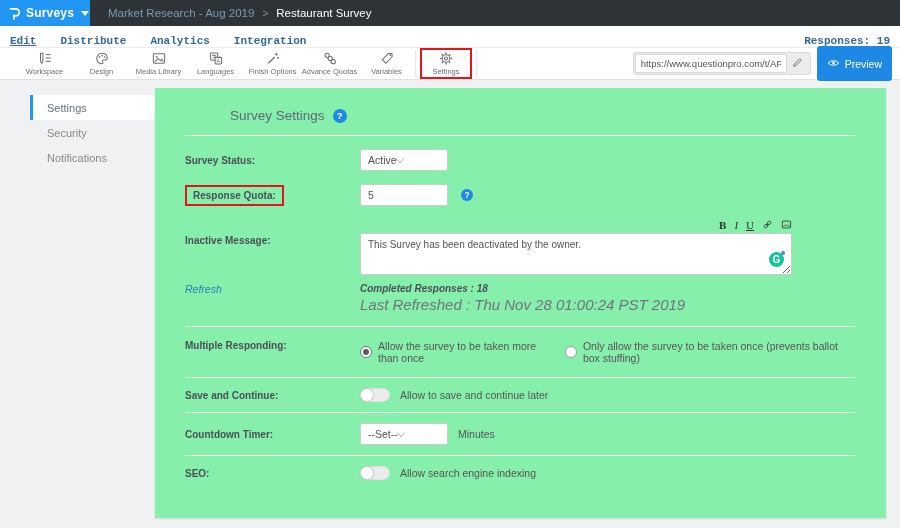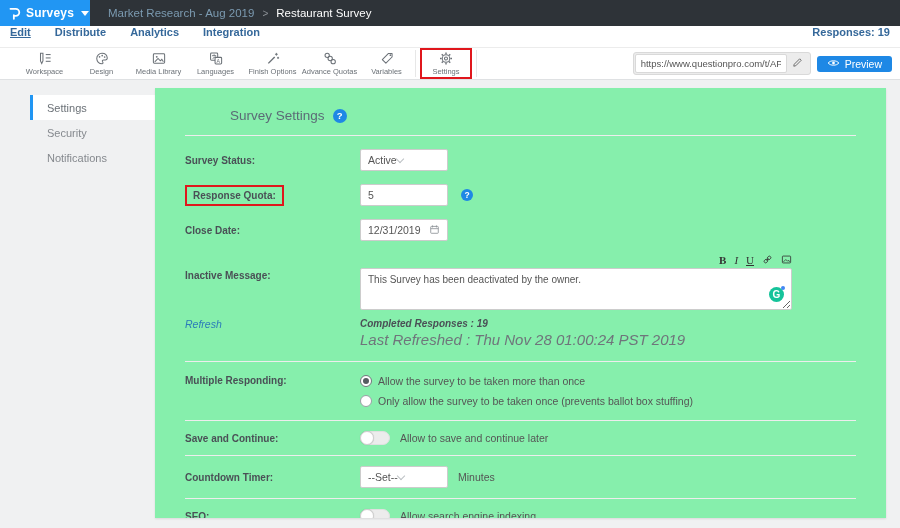--- a/index.html
+++ b/index.html
@@ -14,37 +14,37 @@
   .logo-caret { width:0; height:0; border-left:4px solid transparent; border-right:4px solid transparent; border-top:5px solid #fff; margin-left:2px; }
   .breadcrumb { margin-left:18px; font-size:11.5px; display:flex; align-items:center; gap:8px; }
   .crumb-parent { color:#7b9ab0; text-decoration:none; cursor:pointer; }
   .crumb-sep { color:#8b9096; font-size:10px; }
   .crumb-current { color:#fdfdfd; }
   .topbar-right { margin-left:auto; margin-right:7px; display:flex; align-items:center; gap:6px;margin-top:44px; }
   .circle-btn { width:19px; height:19px; border-radius:50%; border:1.5px solid #f2f2f2; background:transparent; color:#fff; font-size:10px; font-weight:700; display:flex; align-items:center; justify-content:center; cursor:pointer; font-family:"Liberation Sans",sans-serif; }
   .upgrade { background:#ff9800; border:none; color:#fff; font-size:10px; font-weight:700; height:19px; padding:0 15px; border-radius:10px; cursor:pointer; font-family:"Liberation Sans",sans-serif; }
 
   
-  .mainnav { height:22px; background:#fff; display:flex; align-items:flex-start; padding:0 10px; border-bottom:1px solid #ececec; flex:none; }
+  .mainnav { height:22px; background:#fff; display:flex; align-items:flex-end; padding:0 10px; border-bottom:1px solid #ececec; flex:none;font-family:Liberation Mono, monospace; }
   .mainnav a { font-size:11px; font-weight:700; color:#35689a; text-decoration:none; margin-right:24px; cursor:pointer; }
   .mainnav a.active { text-decoration:underline; }
   .responses { margin-left:auto; font-size:11px; font-weight:700; color:#35689a; }
 
   
   .toolbar { height:32px; background:#fff; border-bottom:1px solid #dfe1e3; display:flex; align-items:stretch; padding-left:16px; flex:none; }
   .tool { width:57px; display:flex; flex-direction:column; align-items:center; justify-content:center; gap:1px; color:#6b7177; cursor:pointer; }
   .tool svg { display:block; }
   .tool .tlabel { font-size:7.5px; color:#6b7177; white-space:nowrap; }
   .tool-sep { width:1px; background:#e7e7e7; margin:2px 0; }
   .tool.settings-cell { border:2px solid #e0161c; width:52px; margin:0 4px; }
   .toolbar-spacer { flex:1; }
   .urlgroup { background:#ececec; border:1px solid #d9d9d9; border-radius:3px; height:23px; display:flex; align-items:center; align-self:center; padding:1px; margin-right:6px; }
   .urlgroup input { width:152px; height:19px; border:1px solid #d9d9d9; border-radius:2px; font-size:9.5px; color:#555; padding:0 5px; font-family:"Liberation Sans",sans-serif; background:#fff; }
   .url-edit { width:22px; height:19px; display:flex; align-items:center; justify-content:center; background:transparent; border:none; cursor:pointer; }
-  .preview-btn { background:#1e88e5; border:none; color:#fff; height:16px; align-self:center; border-radius:3px; padding:0 10px; font-size:10.5px; display:flex; align-items:center; gap:5px; margin-right:8px; cursor:pointer; font-family:"Liberation Sans",sans-serif; }
+  .preview-btn { background:#1e88e5; border:none; color:#fff; height:35px; align-self:center; border-radius:3px; padding:0 10px; font-size:10.5px; display:flex; align-items:center; gap:5px; margin-right:8px; cursor:pointer; font-family:"Liberation Sans",sans-serif; }
 
   
   .page { flex:1; display:flex; padding:8px 14px 10px 30px; overflow:hidden; }
   .sidebar { width:125px; flex:none; margin-top:7px; }
   .side-item { height:25px; display:flex; align-items:center; padding-left:17px; font-size:11px; color:#85898e; cursor:pointer; }
   .side-item.active { background:#fff; border-left:3px solid #2196f3; padding-left:14px; color:#6b7177; }
   .card { flex:1; background:#86efac; box-shadow:0 1px 2px rgba(0,0,0,.1); padding:12px 30px 14px 30px; overflow:hidden; }
 
   .card-title-row { display:flex; align-items:center; gap:8px; padding:8px 0 12px 45px; }
   .card-title { font-size:13.5px; color:#5b6b76; }
@@ -74,21 +74,21 @@
   .msg-wrap textarea { width:432px; height:42px; border:1px solid #ccc; border-radius:2px; resize:both; font-size:10px; color:#555; padding:5px 7px; font-family:"Liberation Sans",sans-serif; }
   .grammarly { position:absolute; right:8px; bottom:12px; width:15px; height:15px; border-radius:50%; background:#15c39a; color:#fff; font-size:10px; font-weight:700; display:flex; align-items:center; justify-content:center; cursor:pointer; }
   .grammarly::after { content:""; position:absolute; top:-1px; right:-1px; width:4px; height:4px; border-radius:50%; background:#4286f4; }
 
   .refresh-row { align-items:flex-start; margin-top:4px;font-style:italic; }
   .refresh-link { color:#2b7bb9; font-size:10.5px; text-decoration:none; cursor:pointer; }
   .refresh-row .flabel { font-weight:400; padding-right:22px; }
   .completed { font-size:10px; font-weight:700; color:#4a5056; }
   .lastref { font-size:15px; color:#6f757b; margin-top:2px; }
 
-  .radio-group { display:flex; flex-direction:column; gap:8px; }
+  .radio-group { display:flex; gap:8px; }
   .radio-line { display:flex; align-items:center; gap:6px; cursor:pointer; }
   .radio { width:12px; height:12px; border-radius:50%; border:1px solid #9aa0a5; background:#fff; flex:none; position:relative; }
   .radio.checked { border-color:#70767b; }
   .radio.checked::after { content:""; position:absolute; inset:2px; border-radius:50%; background:#565c61; }
   .opt-text { font-size:10.5px; color:#555; }
 
   .toggle { width:30px; height:14px; border-radius:8px; background:#ececec; border:1px solid #e0e0e0; position:relative; cursor:pointer; flex:none; }
   .toggle .knob { position:absolute; left:-1px; top:-1px; width:14px; height:14px; border-radius:50%; background:#fff; border:1px solid #cfcfcf; box-shadow:0 0 1px rgba(0,0,0,.2); }
   .toggle-desc { font-size:10.5px; color:#555; margin-left:10px; }
   .suffix { font-size:10.5px; color:#555; margin-left:10px; }
@@ -295,36 +295,20 @@
       </div>
 
       <div class="frow">
         <span class="flabel"><span class="redbox">Response Quota:</span></span>
         <div class="ctl">
           <input class="textinput" value="5" style="">
           <span class="help-badge small" style="margin-left:13px;">?</span>
         </div>
       </div>
 
-      <div class="frow">
-        <span class="flabel">Close Date:</span>
-        <div class="ctl">
-          <div class="datebox">
-            <span>12/31/2019</span>
-            <span>
-              <svg width="11" height="11" viewBox="0 0 16 16">
-                  <rect x="2.5" y="3.5" width="11" height="10" rx="1" stroke="#8a8f94" stroke-width="1.2" fill="none"></rect>
-                  <line x1="5.2" y1="2" x2="5.2" y2="5" stroke="#8a8f94" stroke-width="1.2"></line>
-                  <line x1="10.8" y1="2" x2="10.8" y2="5" stroke="#8a8f94" stroke-width="1.2"></line>
-                  <line x1="2.5" y1="6.8" x2="13.5" y2="6.8" stroke="#8a8f94" stroke-width="1.2"></line>
-                </svg>
-            </span>
-          </div>
-        </div>
-      </div>
 
       <div class="frow msg-row">
         <span class="flabel">Inactive Message:</span>
         <div class="msg-wrap">
           <div class="editor-toolbar">
             <span class="eb b">B</span>
             <span class="eb i">I</span>
             <span class="eb u">U</span>
             <span class="eb">
               <svg width="11" height="11" viewBox="0 0 16 16">
@@ -343,21 +327,21 @@
             </span>
           </div>
           <textarea style="">This Survey has been deactivated by the owner.</textarea>
           <span class="grammarly">G</span>
         </div>
       </div>
 
       <div class="frow refresh-row">
         <span class="flabel"><a class="refresh-link">Refresh</a></span>
         <div>
-          <div class="completed">Completed Responses : 19</div>
+          <div class="completed">Completed Responses : 18</div>
           <div class="lastref">Last Refreshed : Thu Nov 28 01:00:24 PST 2019</div>
         </div>
       </div>
 
       <div class="hr"></div>
 
       <div class="frow" style="align-items:flex-start;">
         <span class="flabel">Multiple Responding:</span>
         <div class="radio-group">
           <div class="radio-line">

